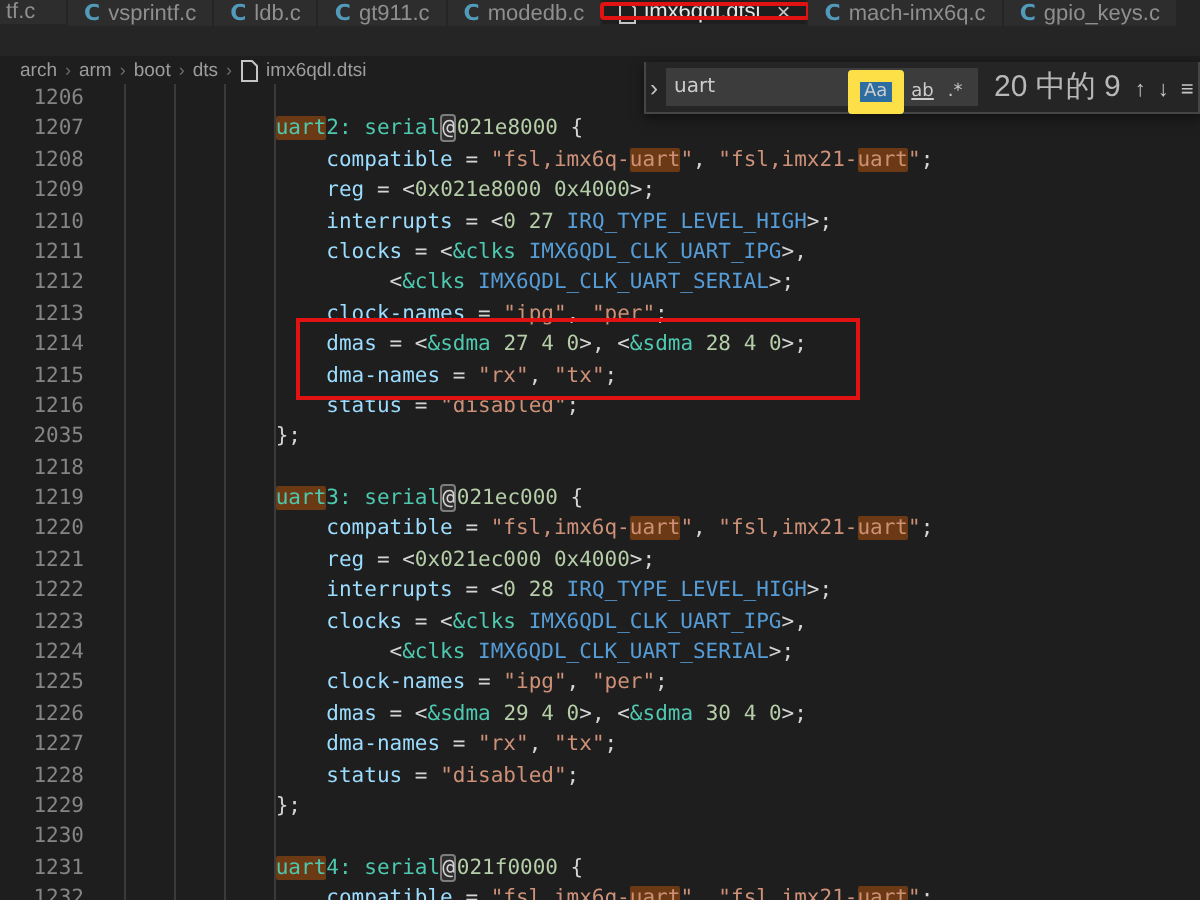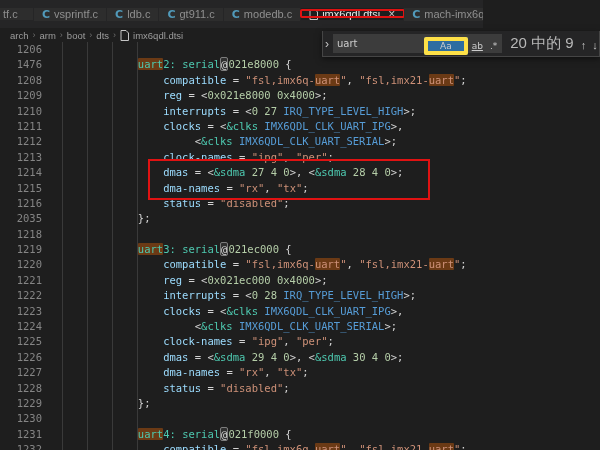--- a/index.html
+++ b/index.html
@@ -1,21 +1,21 @@
 <!DOCTYPE html>
 <html style="--ann: #e01212; --match: #6b3a15; --cicon: #519aba; --optactive: #2d6da1; --syn-w: #d4d4d4; --syn-p: #9cdcfe; --syn-s: #ce9178; --syn-n: #b5cea8; --syn-t: #4ec9b0; --syn-k: #569cd6;"><head>
 <meta charset="utf-8">
 <style>
   html,body{margin:0;padding:0;background:#1e1e1e;width:600px;height:450px;overflow:hidden;}
   #app{position:relative;width:600px;height:450px;background:#1e1e1e;
        font-family:"Liberation Sans","DejaVu Sans",sans-serif;}
 
   
-  #tabbar{position:absolute;left:0;top:0;width:483px;height:28px;background:#252526;
-          display:flex;align-items:center;overflow:hidden;}
+  #tabbar{position:absolute;left:0;top:0;width:600px;height:28px;background:#252526;
+          display:flex;align-items:flex-start;overflow:hidden;}
   .tab{position:relative;display:flex;align-items:center;gap:4px;padding:0 8px;
        background:#2d2d2d;border-right:1px solid #252526;color:#8f8f8f;
        font-size:11px;white-space:nowrap;cursor:pointer;}
   .tab.first{padding-left:3px;min-width:22px;}
   .tab.active{background:#1e1e1e;color:#e7e7e7;}
   .c-icon{color:var(--cicon);font-weight:bold;font-size:11px;font-family:"DejaVu Sans",sans-serif;}
   .doc-icon svg{display:block;}
   .tab-close{margin-left:4px;color:#c5c5c5;font-size:12px;line-height:1;}
   .tab-ann{position:absolute;left:-1px;top:1px;right:-2px;bottom:2px;
            border:2px solid var(--ann);border-radius:2px;pointer-events:none;}
@@ -46,21 +46,21 @@
   #find{position:absolute;top:31px;right:0;width:278px;height:26px;background:#252526;
         border:1px solid #454545;border-top:none;box-sizing:border-box;
         display:flex;align-items:center;gap:4px;padding:0 4px 0 2px;
         box-shadow:0 2px 6px rgba(0,0,0,.5);z-index:5;}
   .fw-toggle{color:#c5c5c5;font-size:12px;width:10px;text-align:center;cursor:pointer;}
   .fw-box{display:flex;align-items:center;background:#3c3c3c;height:19px;flex:0 0 150px;padding:0 2px 0 4px;}
   #find-input{background:transparent;border:none;outline:none;color:#cccccc;
               font-size:10px;width:86px;font-family:"DejaVu Sans",sans-serif;padding:0;}
   .fw-opt{color:#cccccc;font-size:9px;padding:1px 3px;margin-left:1px;border-radius:2px;cursor:pointer;
           font-family:"DejaVu Sans",sans-serif;}
-  .fw-opt.active{background:var(--optactive);border:4px solid #fde047;padding:0 12px;}
+  .fw-opt.active{background:var(--optactive);border:6px solid #fde047;padding:0 2px;}
   .fw-opt.underline{text-decoration:underline;text-align:center;}
   .fw-count{color:#b8b8b8;font-size:15px;white-space:nowrap;flex:1;padding-left:4px;}
   .fw-nav{color:#c5c5c5;font-size:11px;padding:0 3px;cursor:pointer;}
 </style>
 </head>
 <body>
 
 <div id="app">
 
   <div id="tabbar">
@@ -122,21 +122,21 @@
 
   <div id="editor">
     <div id="guides">
         <div class="guide" style="left: 62px;"></div>
         <div class="guide" style="left: 87px;"></div>
         <div class="guide" style="left: 112px;"></div>
         <div class="guide" style="left: 137px;"></div>
       </div>
     <div id="lines">
         <div class="row"><span class="ln">1206</span><span class="code"></span></div>
-        <div class="row"><span class="ln">1476</span><span class="code"><span class="c-w">            </span><span class="c-t hl">uart</span><span class="c-t">2:</span><span class="c-w"> </span><span class="c-t">serial</span><span class="c-a">@</span><span class="c-n">021e8000</span><span class="c-w"> {</span></span></div>
+        <div class="row"><span class="ln">1207</span><span class="code"><span class="c-w">            </span><span class="c-t hl">uart</span><span class="c-t">2:</span><span class="c-w"> </span><span class="c-t">serial</span><span class="c-a">@</span><span class="c-n">021e8000</span><span class="c-w"> {</span></span></div>
         <div class="row"><span class="ln">1208</span><span class="code"><span class="c-w">                </span><span class="c-p">compatible</span><span class="c-w"> = </span><span class="c-s">"fsl,imx6q-</span><span class="c-s hl">uart</span><span class="c-s">"</span><span class="c-w">, </span><span class="c-s">"fsl,imx21-</span><span class="c-s hl">uart</span><span class="c-s">"</span><span class="c-w">;</span></span></div>
         <div class="row"><span class="ln">1209</span><span class="code"><span class="c-w">                </span><span class="c-p">reg</span><span class="c-w"> = &lt;</span><span class="c-n">0x021e8000</span><span class="c-w"> </span><span class="c-n">0x4000</span><span class="c-w">&gt;;</span></span></div>
         <div class="row"><span class="ln">1210</span><span class="code"><span class="c-w">                </span><span class="c-p">interrupts</span><span class="c-w"> = &lt;</span><span class="c-n">0 27</span><span class="c-w"> </span><span class="c-k">IRQ_TYPE_LEVEL_HIGH</span><span class="c-w">&gt;;</span></span></div>
         <div class="row"><span class="ln">1211</span><span class="code"><span class="c-w">                </span><span class="c-p">clocks</span><span class="c-w"> = &lt;</span><span class="c-t">&amp;clks</span><span class="c-w"> </span><span class="c-k">IMX6QDL_CLK_UART_IPG</span><span class="c-w">&gt;,</span></span></div>
         <div class="row"><span class="ln">1212</span><span class="code"><span class="c-w">                     &lt;</span><span class="c-t">&amp;clks</span><span class="c-w"> </span><span class="c-k">IMX6QDL_CLK_UART_SERIAL</span><span class="c-w">&gt;;</span></span></div>
         <div class="row"><span class="ln">1213</span><span class="code"><span class="c-w">                </span><span class="c-p">clock-names</span><span class="c-w"> = </span><span class="c-s">"ipg"</span><span class="c-w">, </span><span class="c-s">"per"</span><span class="c-w">;</span></span></div>
         <div class="row"><span class="ln">1214</span><span class="code"><span class="c-w">                </span><span class="c-p">dmas</span><span class="c-w"> = &lt;</span><span class="c-t">&amp;sdma</span><span class="c-w"> </span><span class="c-n">27 4 0</span><span class="c-w">&gt;, &lt;</span><span class="c-t">&amp;sdma</span><span class="c-w"> </span><span class="c-n">28 4 0</span><span class="c-w">&gt;;</span></span></div>
         <div class="row"><span class="ln">1215</span><span class="code"><span class="c-w">                </span><span class="c-p">dma-names</span><span class="c-w"> = </span><span class="c-s">"rx"</span><span class="c-w">, </span><span class="c-s">"tx"</span><span class="c-w">;</span></span></div>
         <div class="row"><span class="ln">1216</span><span class="code"><span class="c-w">                </span><span class="c-p">status</span><span class="c-w"> = </span><span class="c-s">"disabled"</span><span class="c-w">;</span></span></div>
         <div class="row"><span class="ln">2035</span><span class="code"><span class="c-w">            };</span></span></div>

